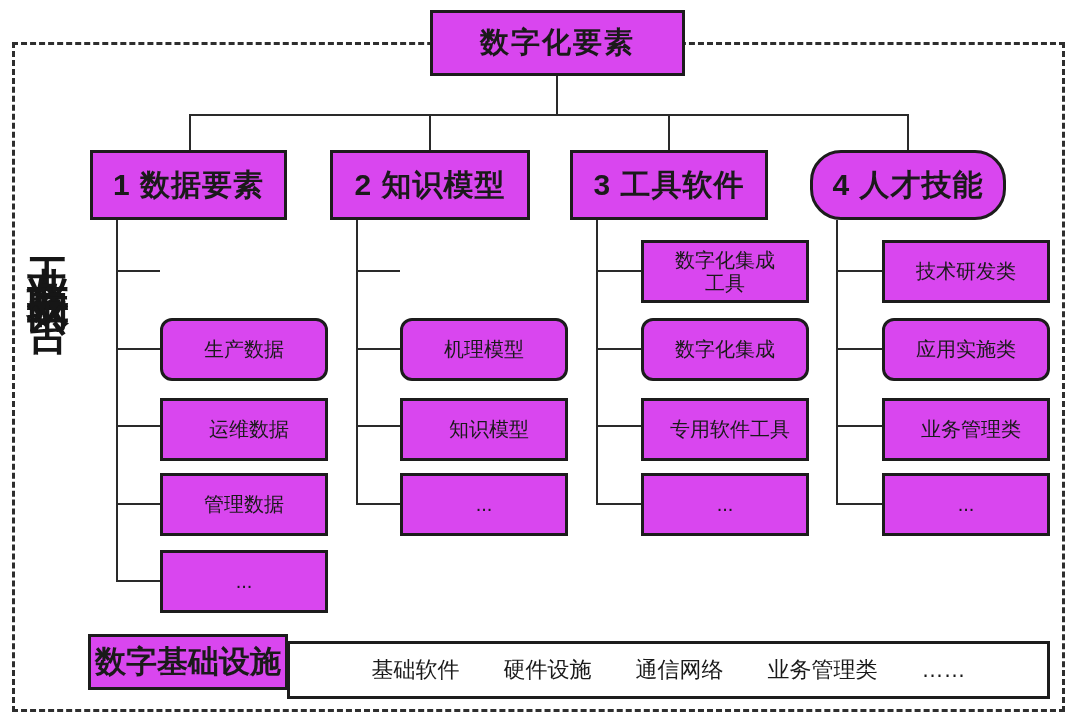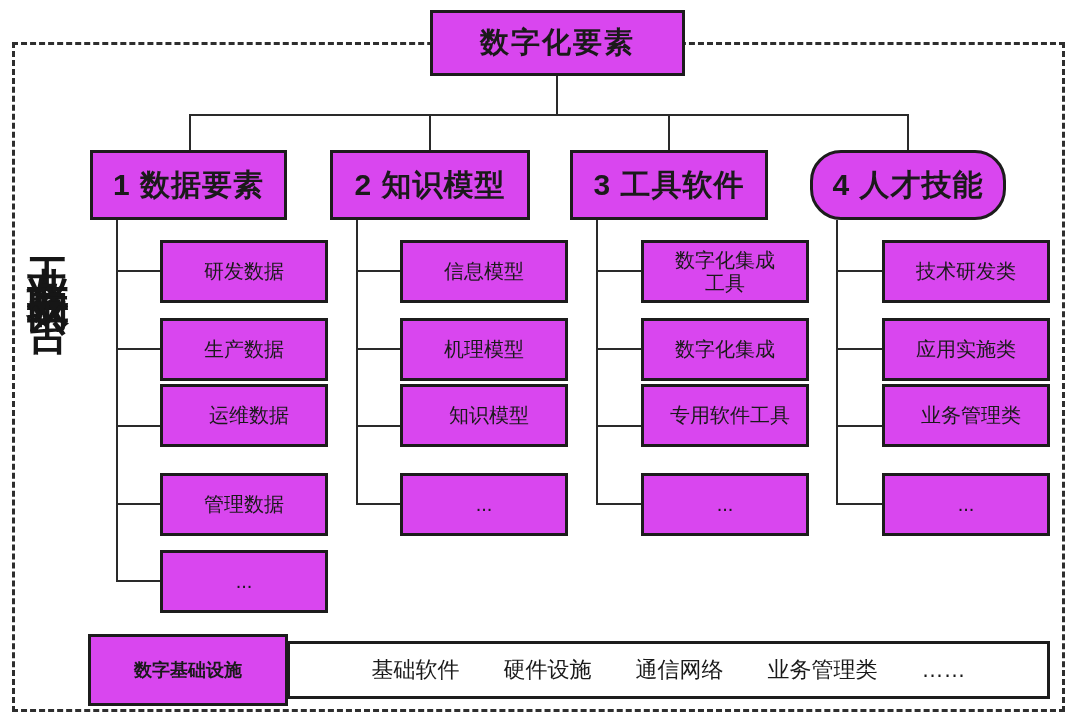--- a/index.html
+++ b/index.html
@@ -47,22 +47,22 @@
   }
   .box.header {
     top: 150px; height: 70px;
     font-size: 30px; font-weight: 600; letter-spacing: 1px;
   }
   .box.child {
     width: 168px; height: 63px;
     font-size: 20px; font-weight: 500;
   }
   .box.infra {
-    left: 88px; top: 634px; width: 200px; height: 72px;
-    font-size: 18px; font-weight: 600;
+    left: 88px; top: 634px; width: 200px; height: 56px;
+    font-size: 31px; font-weight: 600;
   }
   .infra-bar {
     position: absolute;
     left: 287px; top: 641px; width: 763px; height: 58px;
     background: #ffffff;
     border: 3px solid #1c1c1c;
     display: flex;
     align-items: center;
     justify-content: center;
     gap: 44px;
@@ -85,22 +85,22 @@
   .h2 { left: 330px; width: 200px; }
   .h3 { left: 570px; width: 198px; }
   .h4 { left: 810px; width: 196px; border-radius: 31px; }
   
   .c1 { left: 160px; }
   .c2 { left: 400px; }
   .c3 { left: 641px; }
   .c4 { left: 882px; }
   
   .r1 { top: 240px; }
-  .r2 { top: 318px; }
-  .r3 { top: 384px; padding-left: 10px; }
+  .r2 { top: 318px; border-radius: 12px; }
+  .r3 { top: 398px; padding-left: 10px; }
   .r4 { top: 473px; }
   .r5 { top: 550px; }
 </style>
 </head>
 <body>
 
 <div class="canvas">
 
   <div class="dashed-frame"></div>
 
@@ -138,27 +138,25 @@
   <div class="hline" style="left:836px; top:425px; width:46px;"></div>
   <div class="hline" style="left:836px; top:503px; width:46px;"></div>
 
   <div class="box root">数字化要素</div>
 
   <div class="box header h1">1 数据要素</div>
   <div class="box header h2">2 知识模型</div>
   <div class="box header h3">3 工具软件</div>
   <div class="box header h4">4 人才技能</div>
 
-  <div class="box child c1 r1">研发数据</div>
   <div class="box child c1 r2">生产数据</div>
   <div class="box child c1 r3">运维数据</div>
   <div class="box child c1 r4">管理数据</div>
   <div class="box child c1 r5">...</div>
 
-  <div class="box child c2 r1">信息模型</div>
   <div class="box child c2 r2">机理模型</div>
   <div class="box child c2 r3">知识模型</div>
   <div class="box child c2 r4">...</div>
 
   <div class="box child c3 r1">数字化集成
 工具</div>
   <div class="box child c3 r2">数字化集成</div>
   <div class="box child c3 r3">专用软件工具</div>
   <div class="box child c3 r4">...</div>
 

